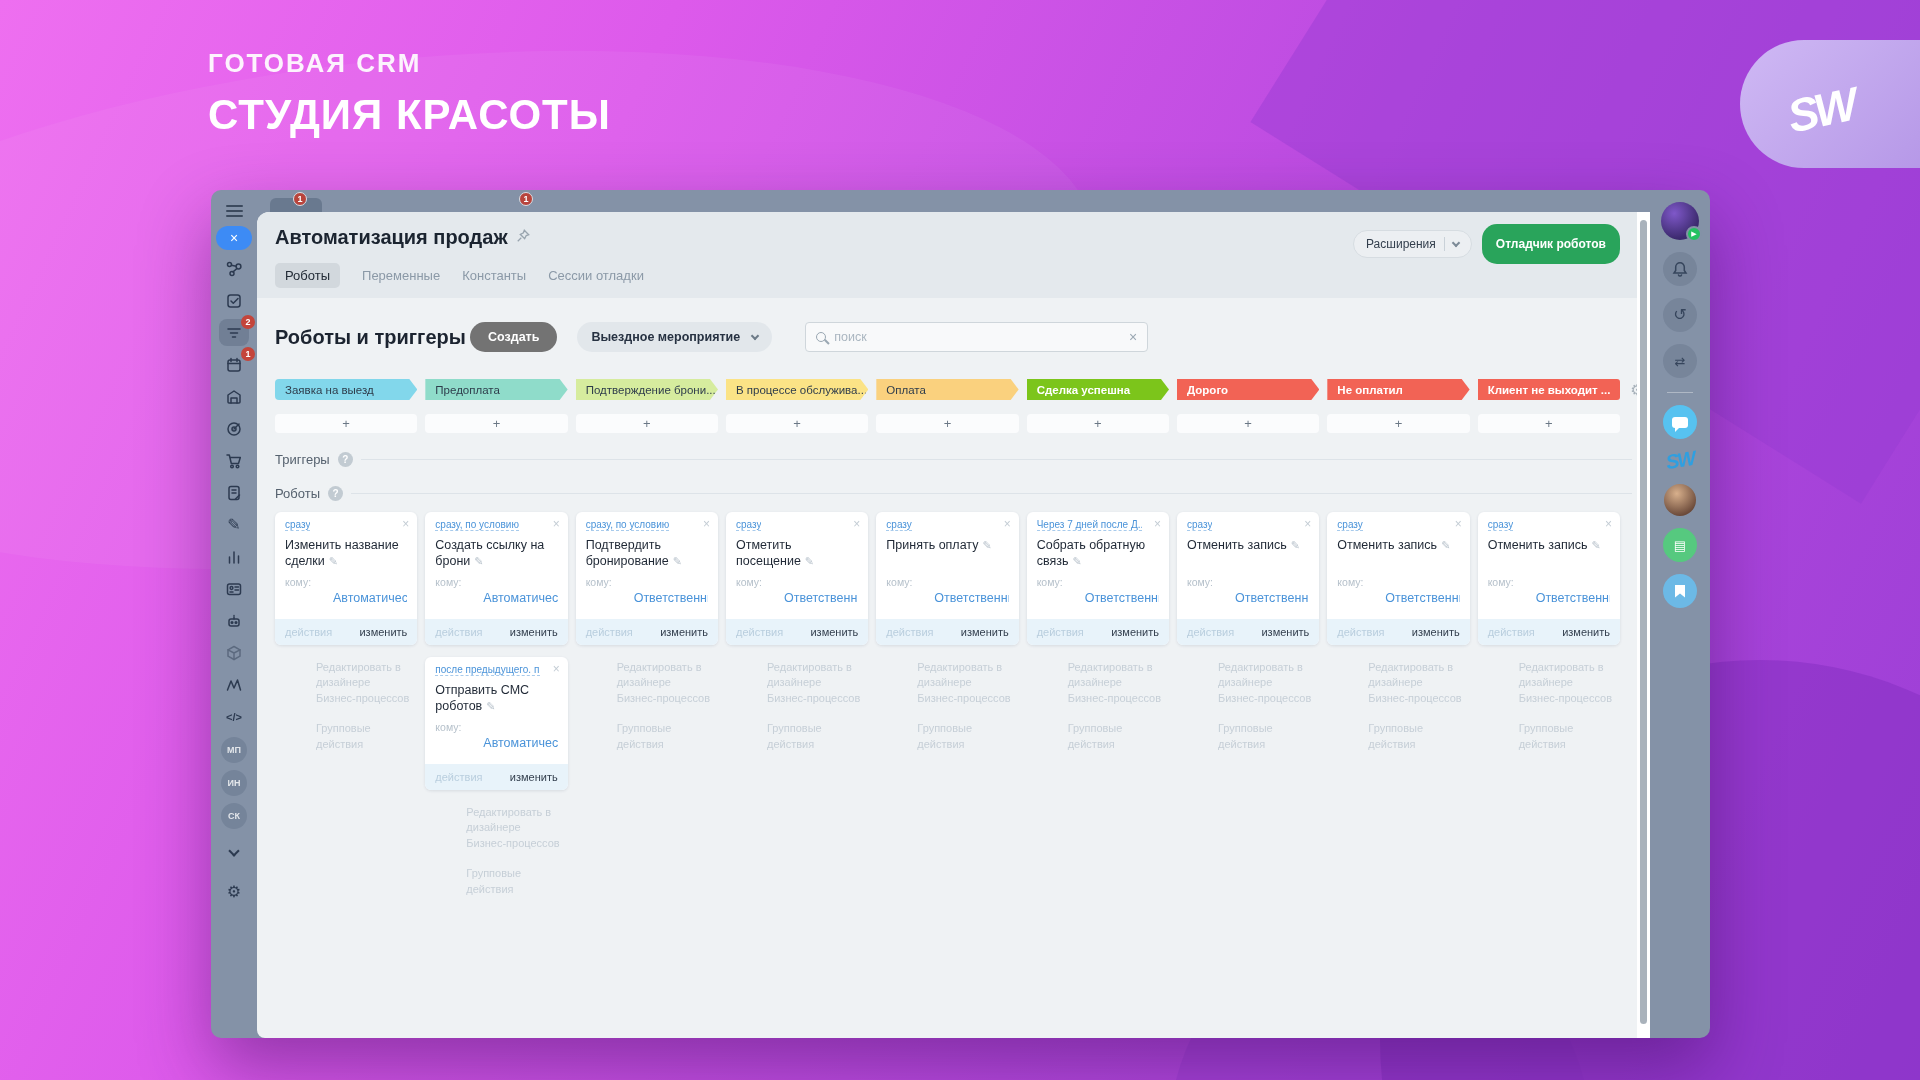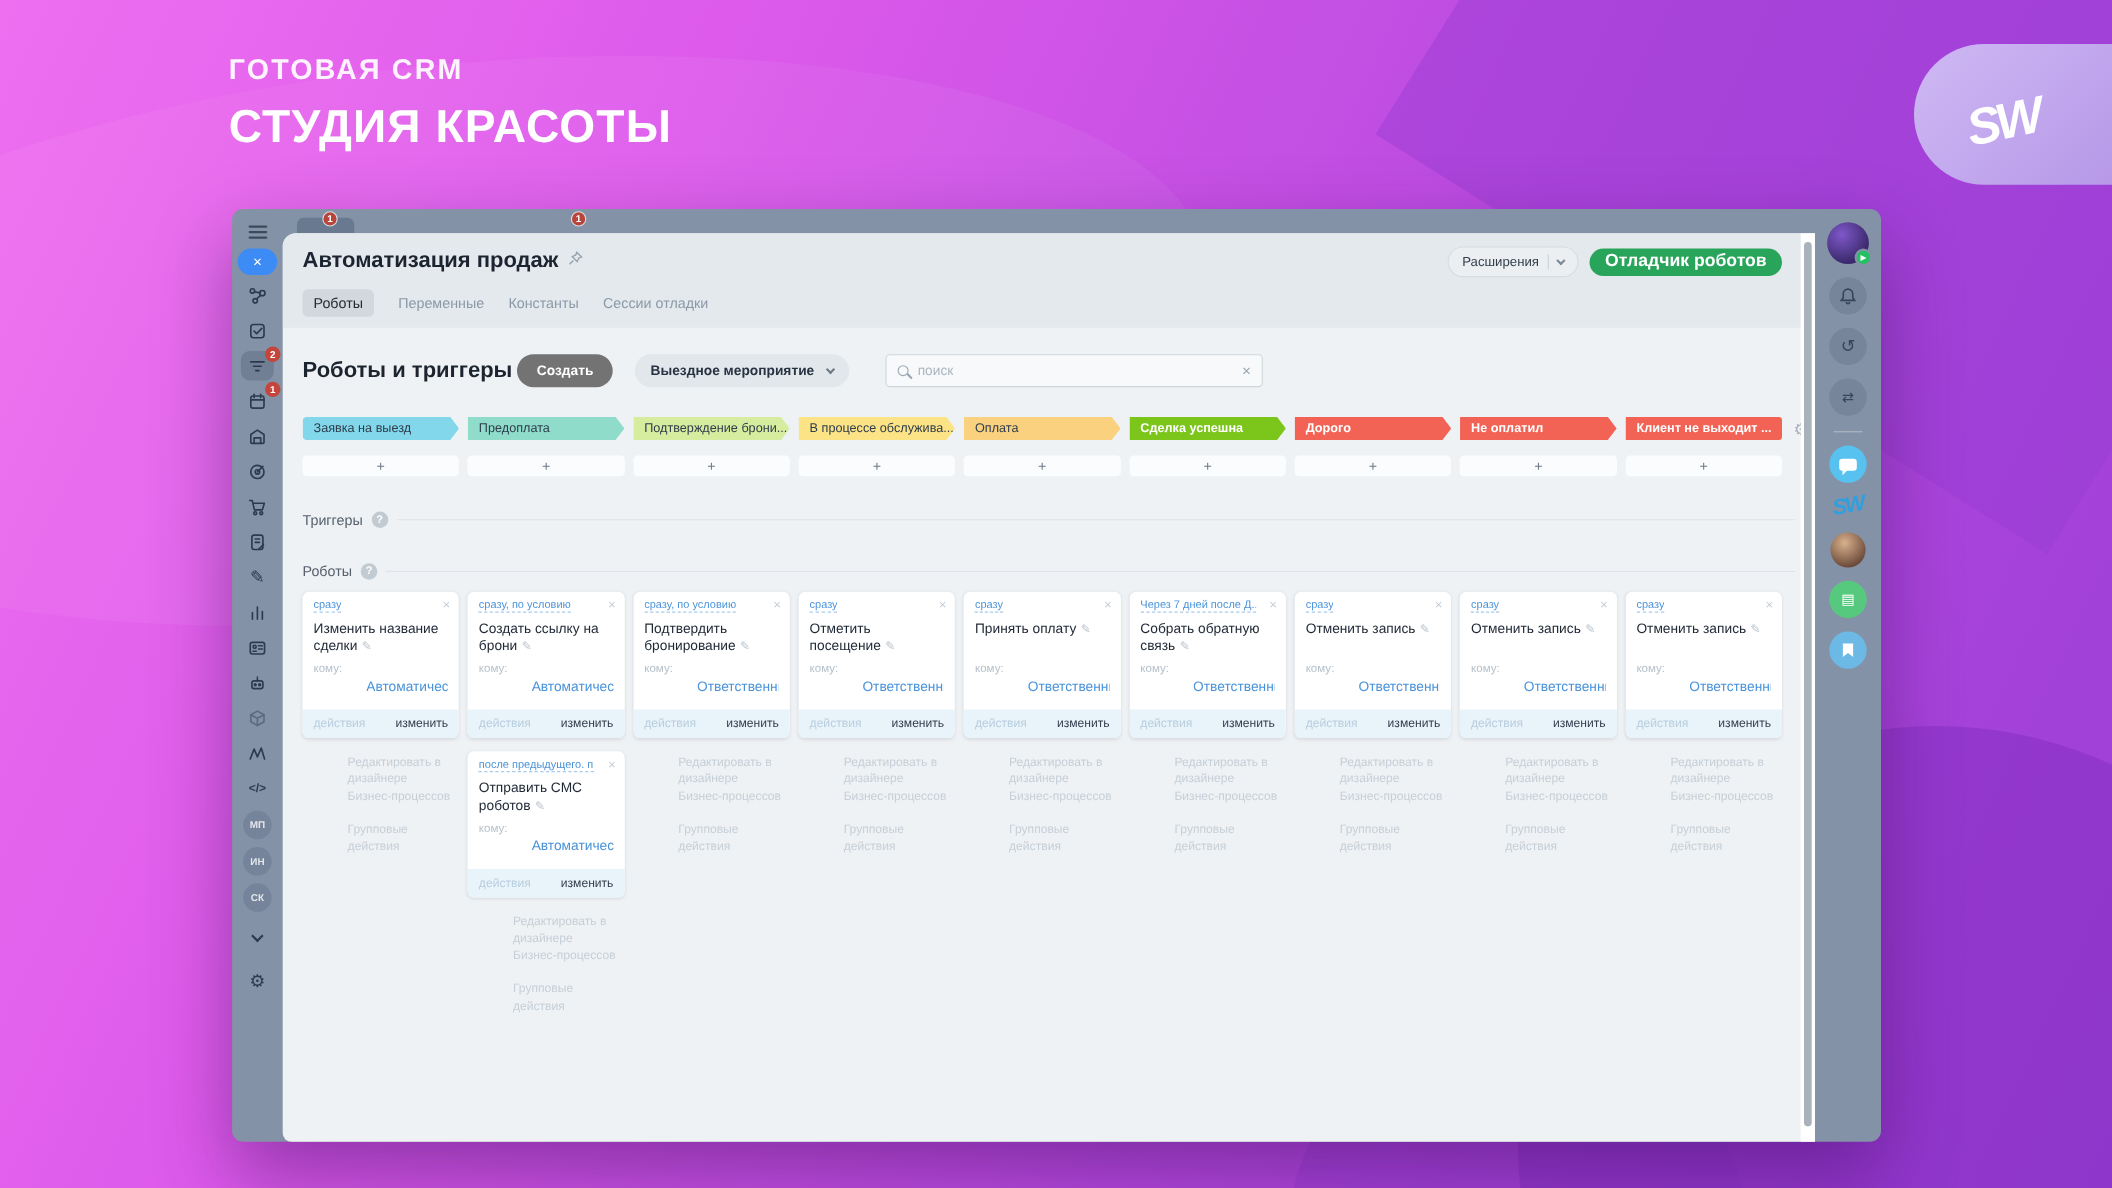--- a/index.html
+++ b/index.html
@@ -74,21 +74,21 @@
   .thumb { position:absolute; right:3px; top:8px; bottom:14px; width:7px; background:#a9b2bb; border-radius:4px; }
   .page-head { height:86px; background:#e4e9ed; padding:14px 0 0 18px; position:relative; }
   .page-title-row { display:flex; align-items:center; gap:8px; }
   .page-title { font-size:20px; font-weight:700; color:#1b2430; }
   .pin svg { width:14px; height:14px; stroke:#98a4ae; fill:none; stroke-width:1.5; }
   .head-actions { position:absolute; right:30px; top:12px; display:flex; gap:10px; align-items:center; }
   .btn-ext { background:#eceff2; border:1px solid #d6dce1; border-radius:15px; height:28px; padding:0 12px;
     display:flex; align-items:center; gap:8px; font-size:12px; color:#333f4d; }
   .btn-ext .sep { width:1px; height:14px; background:#c9d1d8; }
   .btn-ext .chev-css { border-color:#7c8a97; width:6px; height:6px; margin-top:-3px; }
-  .btn-green { background:#29a45b; color:#fff; font-size:16px; font-weight:700; border-radius:15px; height:25px;
+  .btn-green { background:#29a45b; color:#fff; font-size:12px; font-weight:700; border-radius:15px; height:40px;
     padding:0 14px; display:flex; align-items:center; }
   .tabs { display:flex; gap:22px; margin-top:14px; align-items:center; }
   .tab { font-size:13px; color:#8b99a7; }
   .tab.active { background:#d2d8dd; color:#222b36; border-radius:5px; padding:5px 10px; font-weight:500; }
   
   .toolbar { display:flex; align-items:center; margin:24px 0 0 18px; }
   .board-heading { font-size:20px; font-weight:700; color:#1c2430; width:195px; }
   .btn-create { background:#737373; color:#fff; font-size:12.5px; font-weight:700; border-radius:16px; height:30px;
     padding:0 18px; display:flex; align-items:center; }
   .dd-entity { margin-left:20px; background:#e2e7eb; border-radius:16px; height:30px; padding:0 14px;
@@ -107,21 +107,21 @@
   .stage { height:21px; display:flex; align-items:center; padding:0 10px; font-size:11.5px; color:#2e3c4b;
     clip-path:polygon(0 0,calc(100% - 8px) 0,100% 50%,calc(100% - 8px) 100%,0 100%); white-space:nowrap; overflow:hidden; }
   .stage.first { border-radius:4px 0 0 4px;text-align:center; }
   .stage.last { clip-path:none; border-radius:0 3px 3px 0; }
   .stage.light { color:#fff; font-weight:700; }
   .stage-gear { position:absolute; right:-24px; top:2px; color:#a6b0b9; font-size:15px; }
   .plusrow { margin-top:14px; }
   .plus-cell { height:19px; background:#fbfcfd; border-radius:4px; display:flex; align-items:center; justify-content:center;
     color:#6b7886; font-size:13px; }
   
-  .sect { display:flex; align-items:center; margin:32px 18px 0 18px; gap:8px; }
+  .sect { display:flex; align-items:center; margin:19px 18px 0 18px; gap:8px; }
   .sect .lbl { font-size:13px; color:#55616e; }
   .qmark { width:15px; height:15px; border-radius:50%; background:#c2cbd2; color:#fff; font-size:10px; font-weight:700;
     display:flex; align-items:center; justify-content:center; }
   .sect .line { flex:1; height:1px; background:#dde3e8; }
   
   .board { margin-top:11px; }
   .card { position:relative; height:133px; background:#fff; border-radius:6px; box-shadow:0 1px 3px rgba(40,60,90,.12); overflow:hidden; }
   .card-x { position:absolute; top:5px; right:8px; color:#c3ccd4; font-size:12px; }
   .card-when { position:absolute; top:7px; left:10px; right:22px; font-size:10px; color:#4a93d9;
     border-bottom:1px dashed #a8cbec; white-space:nowrap; overflow:hidden; width:max-content; max-width:105px; }

